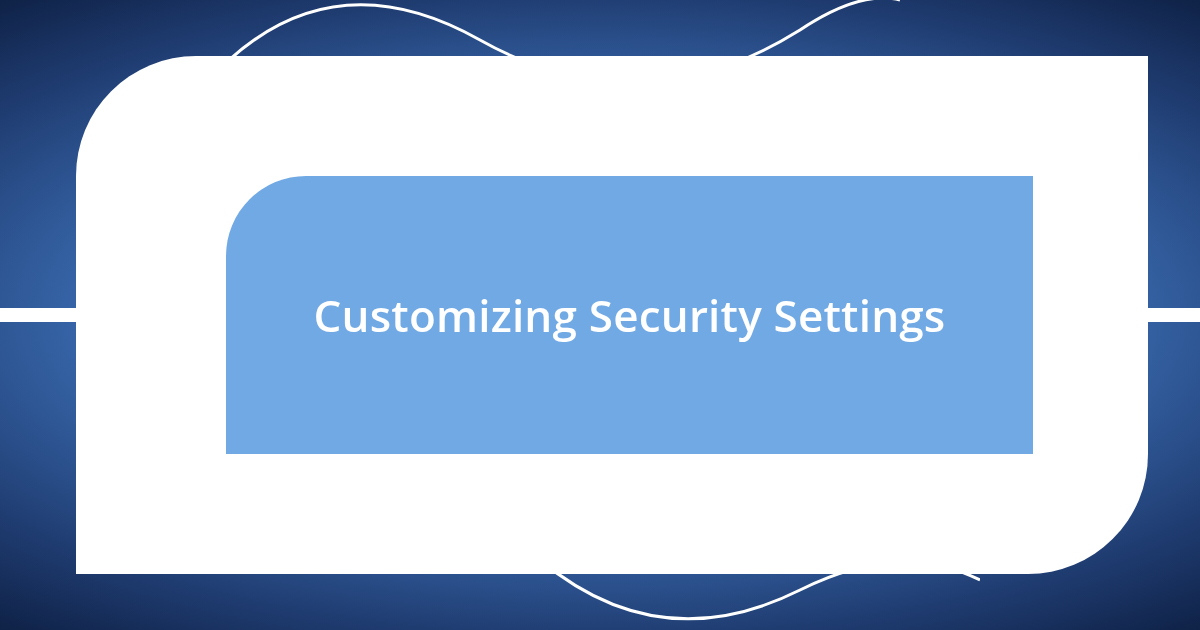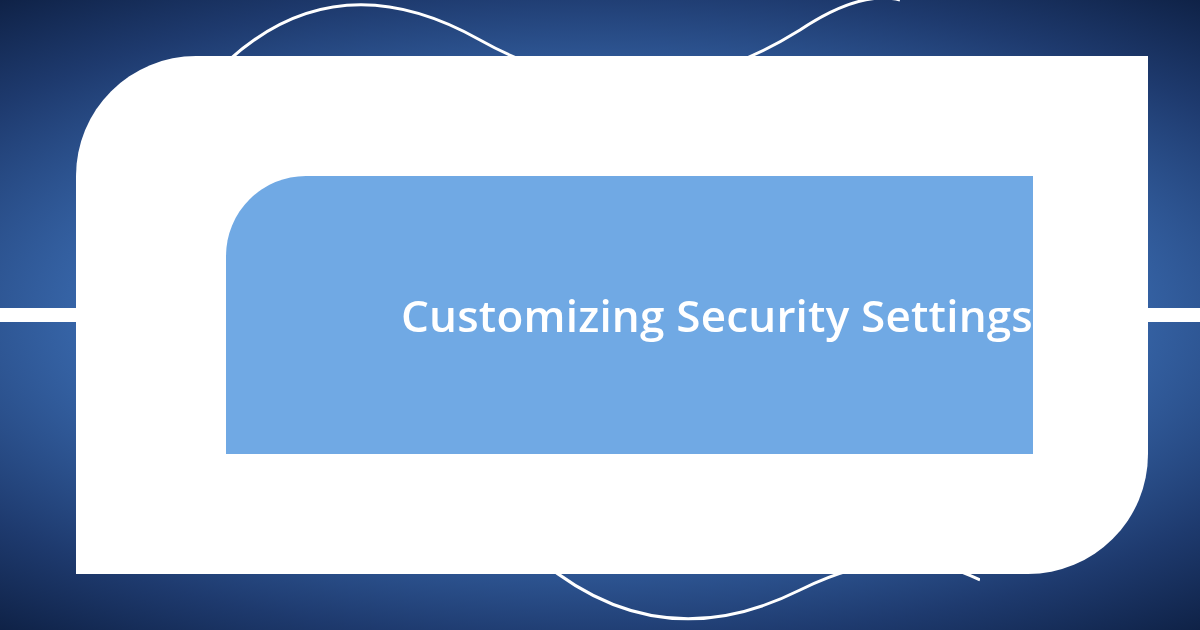--- a/index.html
+++ b/index.html
@@ -57,21 +57,21 @@
     .inner-panel {
       position: absolute;
       top: 120px;
       left: 150px;
       right: 115px;
       bottom: 120px;
       background: #70a9e4;
       border-top-left-radius: 80px;
       display: flex;
       align-items: center;
-      justify-content: flex-end;
+      justify-content: center;
     }
     .title {
       color: #ffffff;
       font-size: 44px;
       font-weight: 600;
       text-align: center;
       letter-spacing: 0.2px;
     }
   </style>
 </head>

